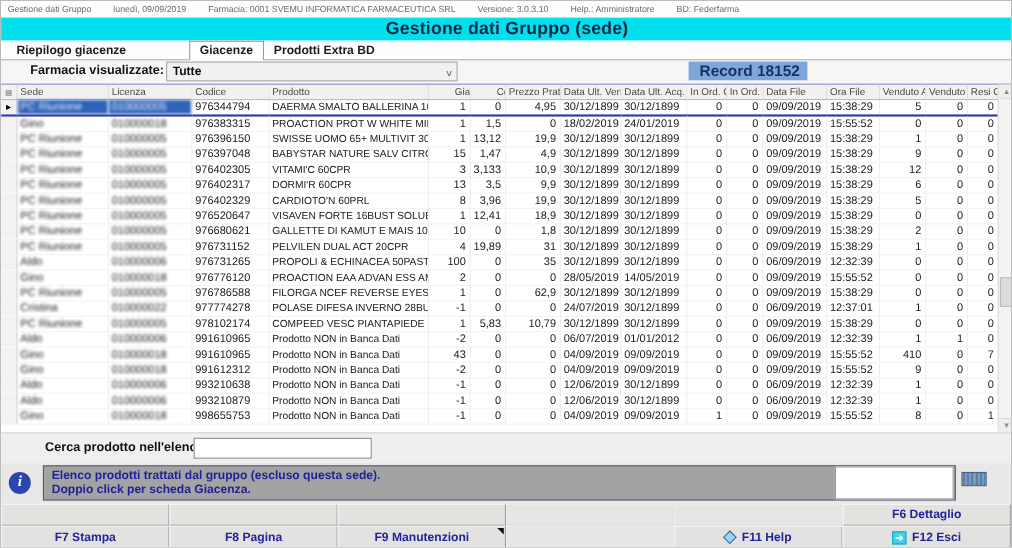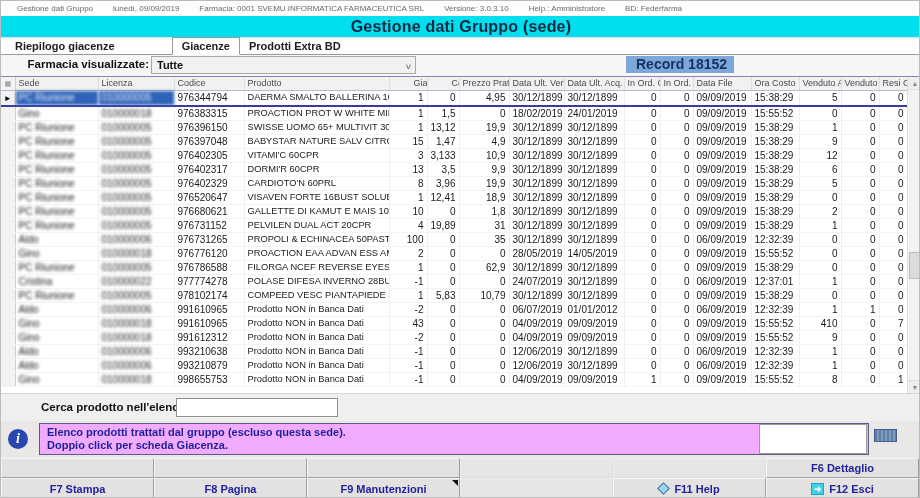--- a/index.html
+++ b/index.html
@@ -5,21 +5,21 @@
   * { margin:0; padding:0; box-sizing:border-box; }
   html,body { background:#d8d8d8; }
   body { font-family:"Liberation Sans", sans-serif; }
   #app {
     position:relative; width:920px; height:498px; background:#fff;
     overflow:hidden; border:1px solid #bbb;
   }
   
   .statusbar { position:absolute; left:0; top:0; width:920px; height:15px;
     background:#fdfdfd; display:flex; align-items:center; gap:20px;
-    padding-left:16px; font-size:8px; color:#6b6b6b; white-space:nowrap; }
+    padding-left:6px; font-size:8px; color:#6b6b6b; white-space:nowrap; }
   .statusbar span { flex:0 0 auto; }
   
   .titlebar { position:absolute; left:0; top:15px; width:920px; height:21px;
     background:#00dfed; display:flex; align-items:center; justify-content:center; }
   .titlebar .t { font-size:16px; font-weight:bold; color:#102742; letter-spacing:.2px; }
   
   .tabstrip { position:absolute; left:0; top:36px; width:920px; height:18px;
     background:#fdfdfd; border-top:1px solid #e3e3e3; border-bottom:1px solid #9a9a9a;
     display:flex; align-items:flex-end; padding-left:5px; }
   .tab { font-size:11px; font-weight:bold; color:#1c1c1c; padding:2px 9px 2px 9px;
@@ -76,21 +76,21 @@
     border:1px solid #8f8f8f; background:#fff; font-family:"Liberation Sans",sans-serif;
     font-size:11px; padding:0 3px; }
   
   .inforow { position:absolute; left:0; top:420px; width:920px; height:37px;
     background:#e9e8e6; }
   .infoicon { position:absolute; left:7px; top:8px; width:20px; height:20px;
     border-radius:50%; background:#2a47b0; color:#fff; text-align:center;
     font-family:"Liberation Serif",serif; font-style:italic; font-weight:bold;
     font-size:14px; line-height:19px; }
   .msgbox { position:absolute; left:38px; top:2px; width:830px; height:32px;
-    border:1px solid #5a5a82; background:#f0abfc; padding:2px 0 0 7px; }
+    border:1px solid #5a5a82; background:#a3a3a3; padding:2px 0 0 7px; }
   .msgbox div { font-size:11px; font-weight:bold; color:#1f1f99; line-height:13px; }
   .whitebox { position:absolute; left:758px; top:3px; width:108px; height:30px;
     background:#fff; border:1px solid #9a9a9a; }
   .grip { position:absolute; left:873px; top:8px; width:23px; height:13px;
     border:1px solid #44618a;
     background:repeating-linear-gradient(90deg,#5b7fa6 0 2px,#7d9cbd 2px 4px); }
   
   .btnrow { position:absolute; left:0; width:920px; display:flex; }
   .btnrow1 { top:457px; height:20px; }
   .btnrow2 { top:477px; height:21px; }
@@ -169,21 +169,21 @@
             <th>Codice</th>
             <th>Prodotto</th>
             <th class="r">Giac.</th>
             <th class="r">Costo</th>
             <th>Prezzo Praticato</th>
             <th>Data Ult. Vend.</th>
             <th>Data Ult. Acq.</th>
             <th>In Ord. GR</th>
             <th>In Ord. DT</th>
             <th>Data File</th>
-            <th>Ora Costo</th>
+            <th>Ora File</th>
             <th>Venduto AC</th>
             <th>Venduto AP</th>
             <th>Resi Cli.</th>
           </tr>
         </thead>
       <tbody id="tbody">
           <tr class="selected">
             <td class="selcol"><span class="ptr">►</span></td>
             <td class="censored">PC Riunione</td>
             <td class="censored">010000005</td>

